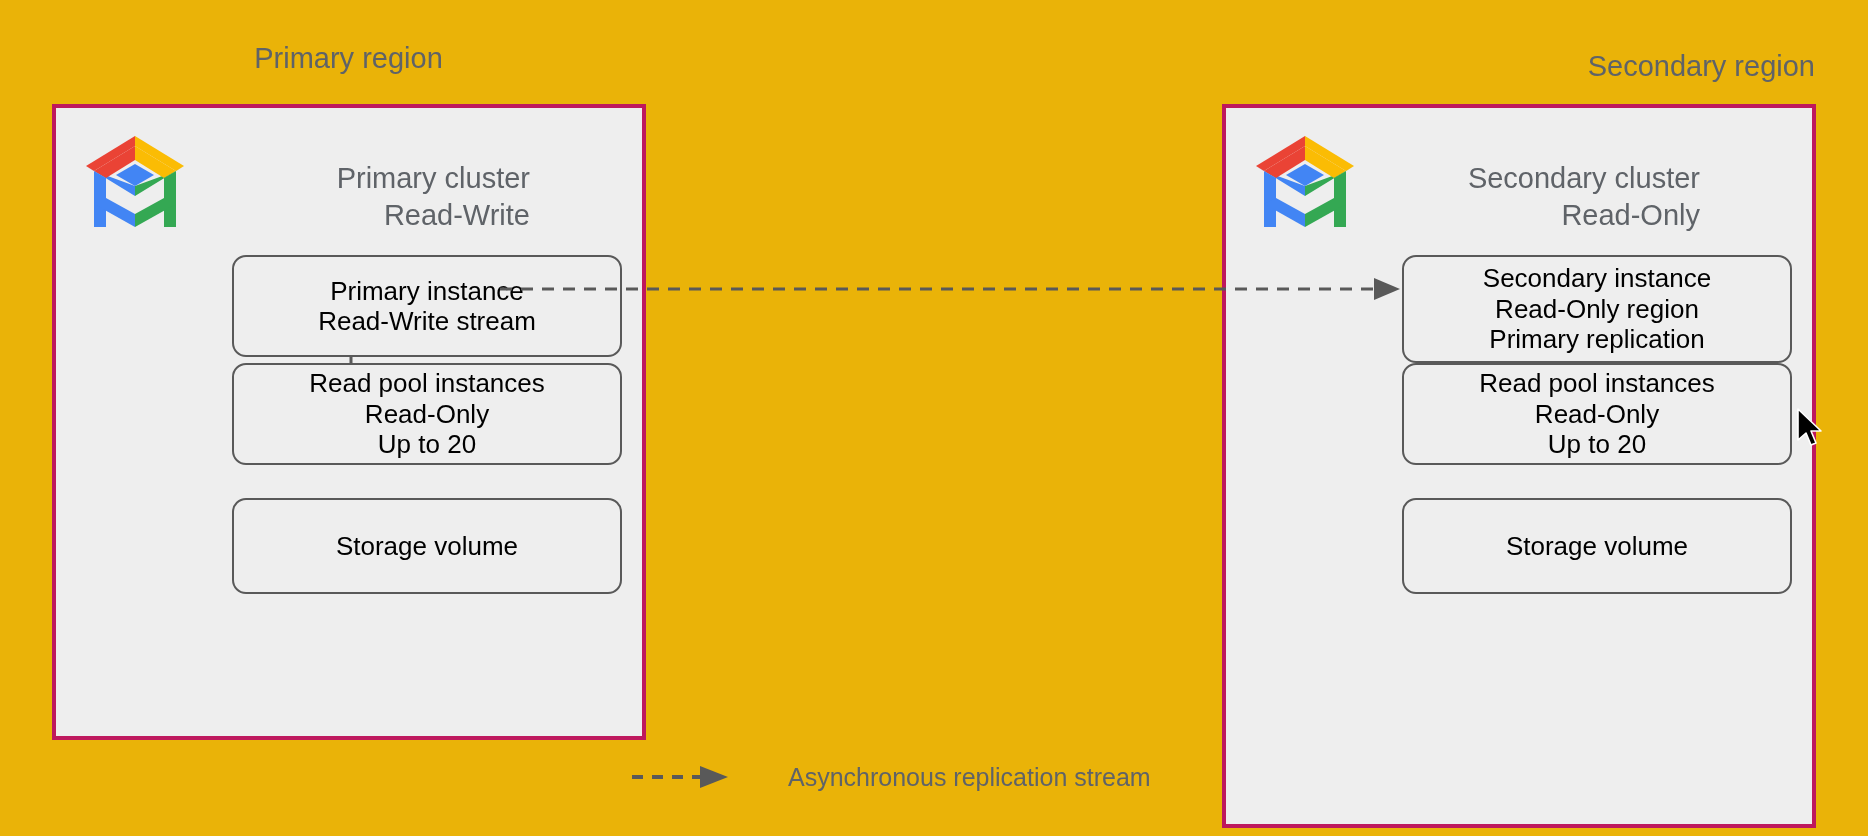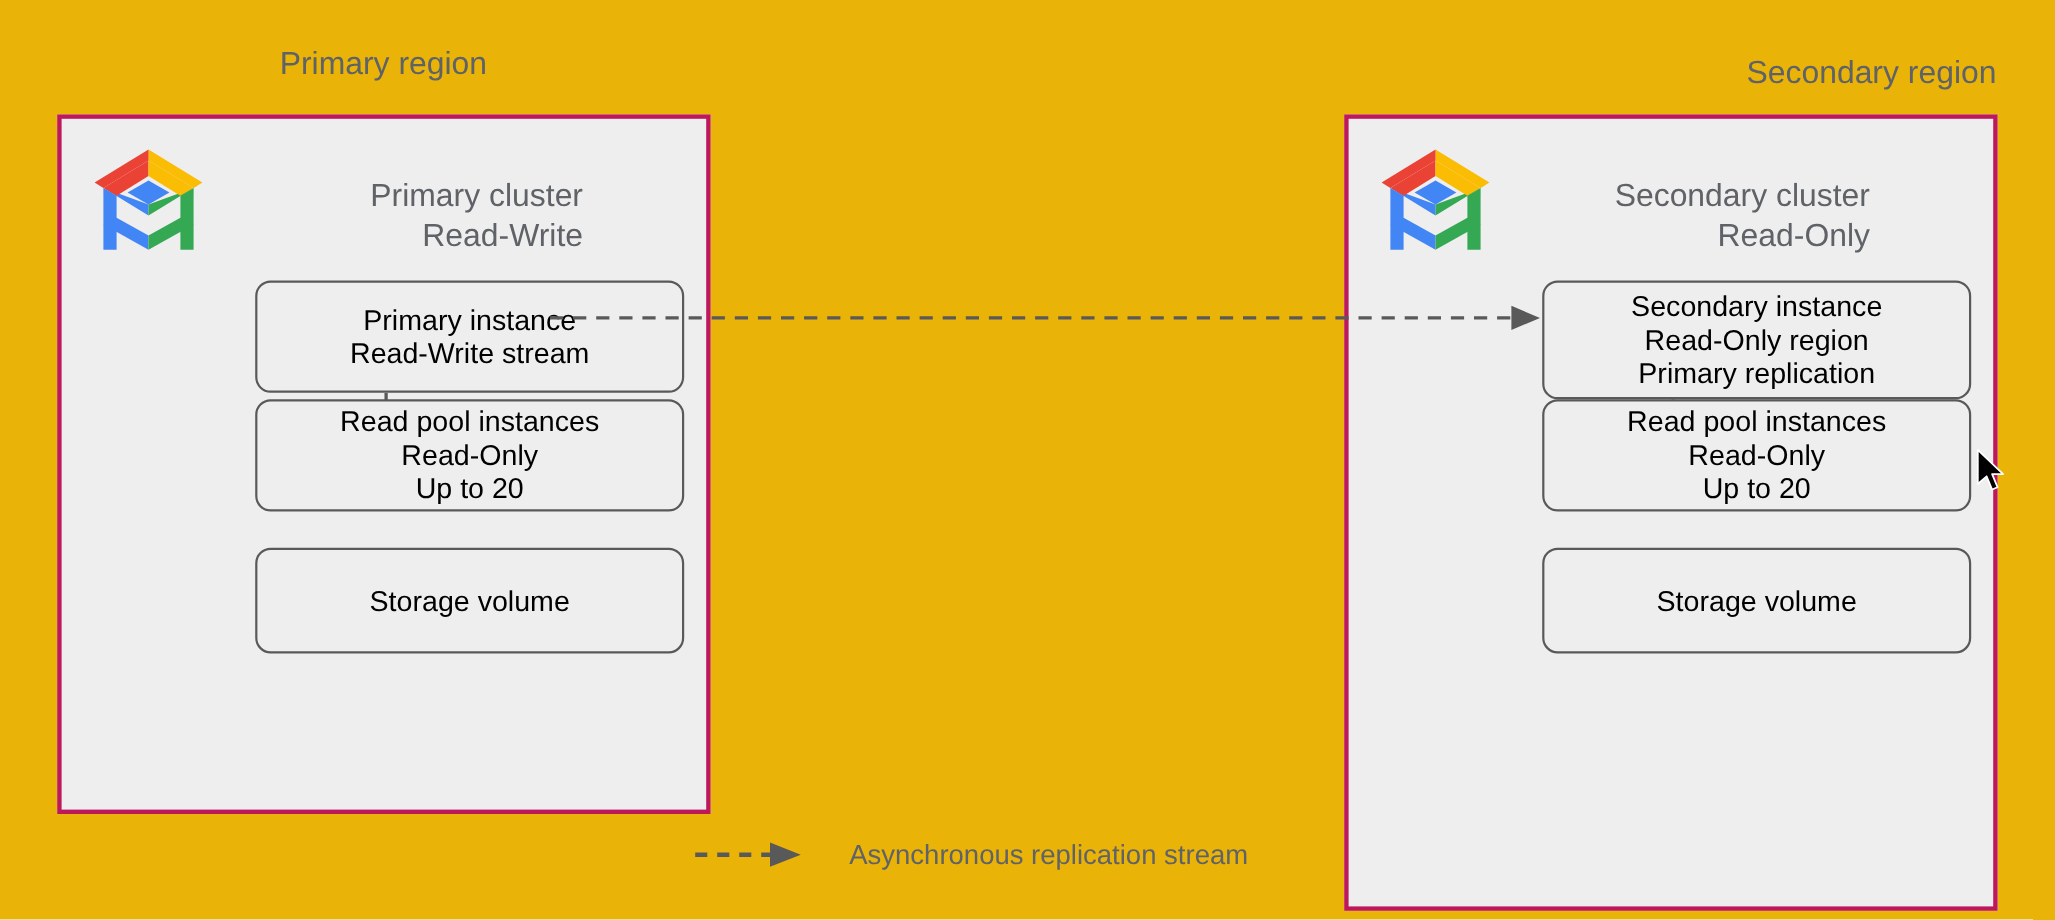--- a/index.html
+++ b/index.html
@@ -120,21 +120,21 @@
     height: 34px;
   }
 
   
   #legend {
     position: absolute;
     left: 630px;
     top: 762px;
     display: flex;
     align-items: center;
-    gap: 0px;
+    gap: 16px;
   }
   #legend-arrow { width: 120px; height: 30px; flex: none; }
   #legend-label {
     font-size: 25px;
     color: #5f6368;
     white-space: pre;
     margin-left: 22px;
   }
 
   

